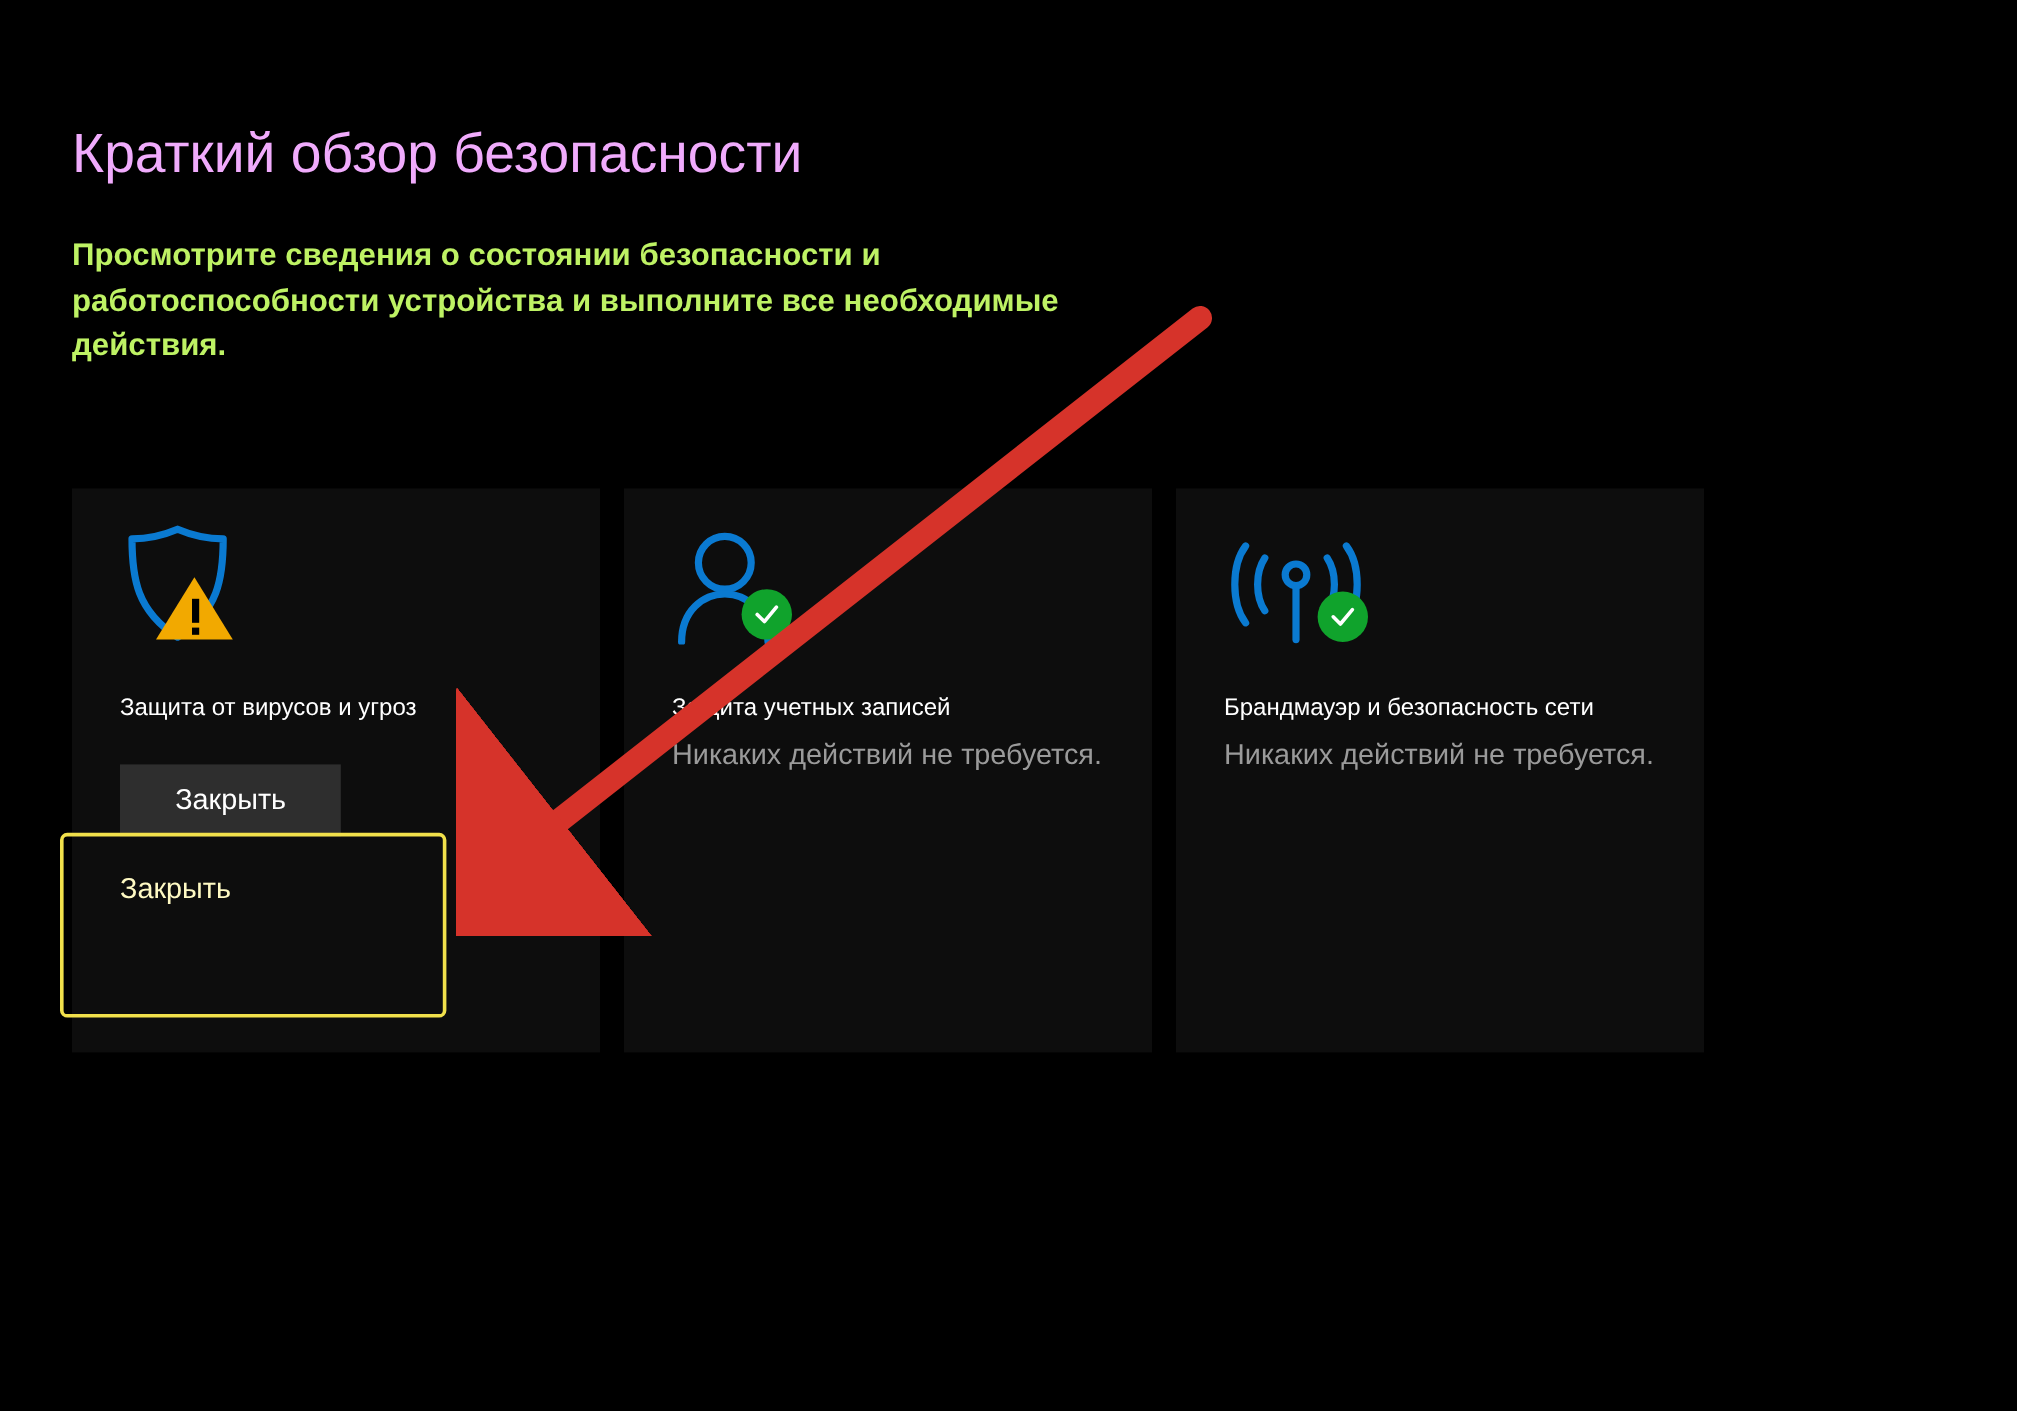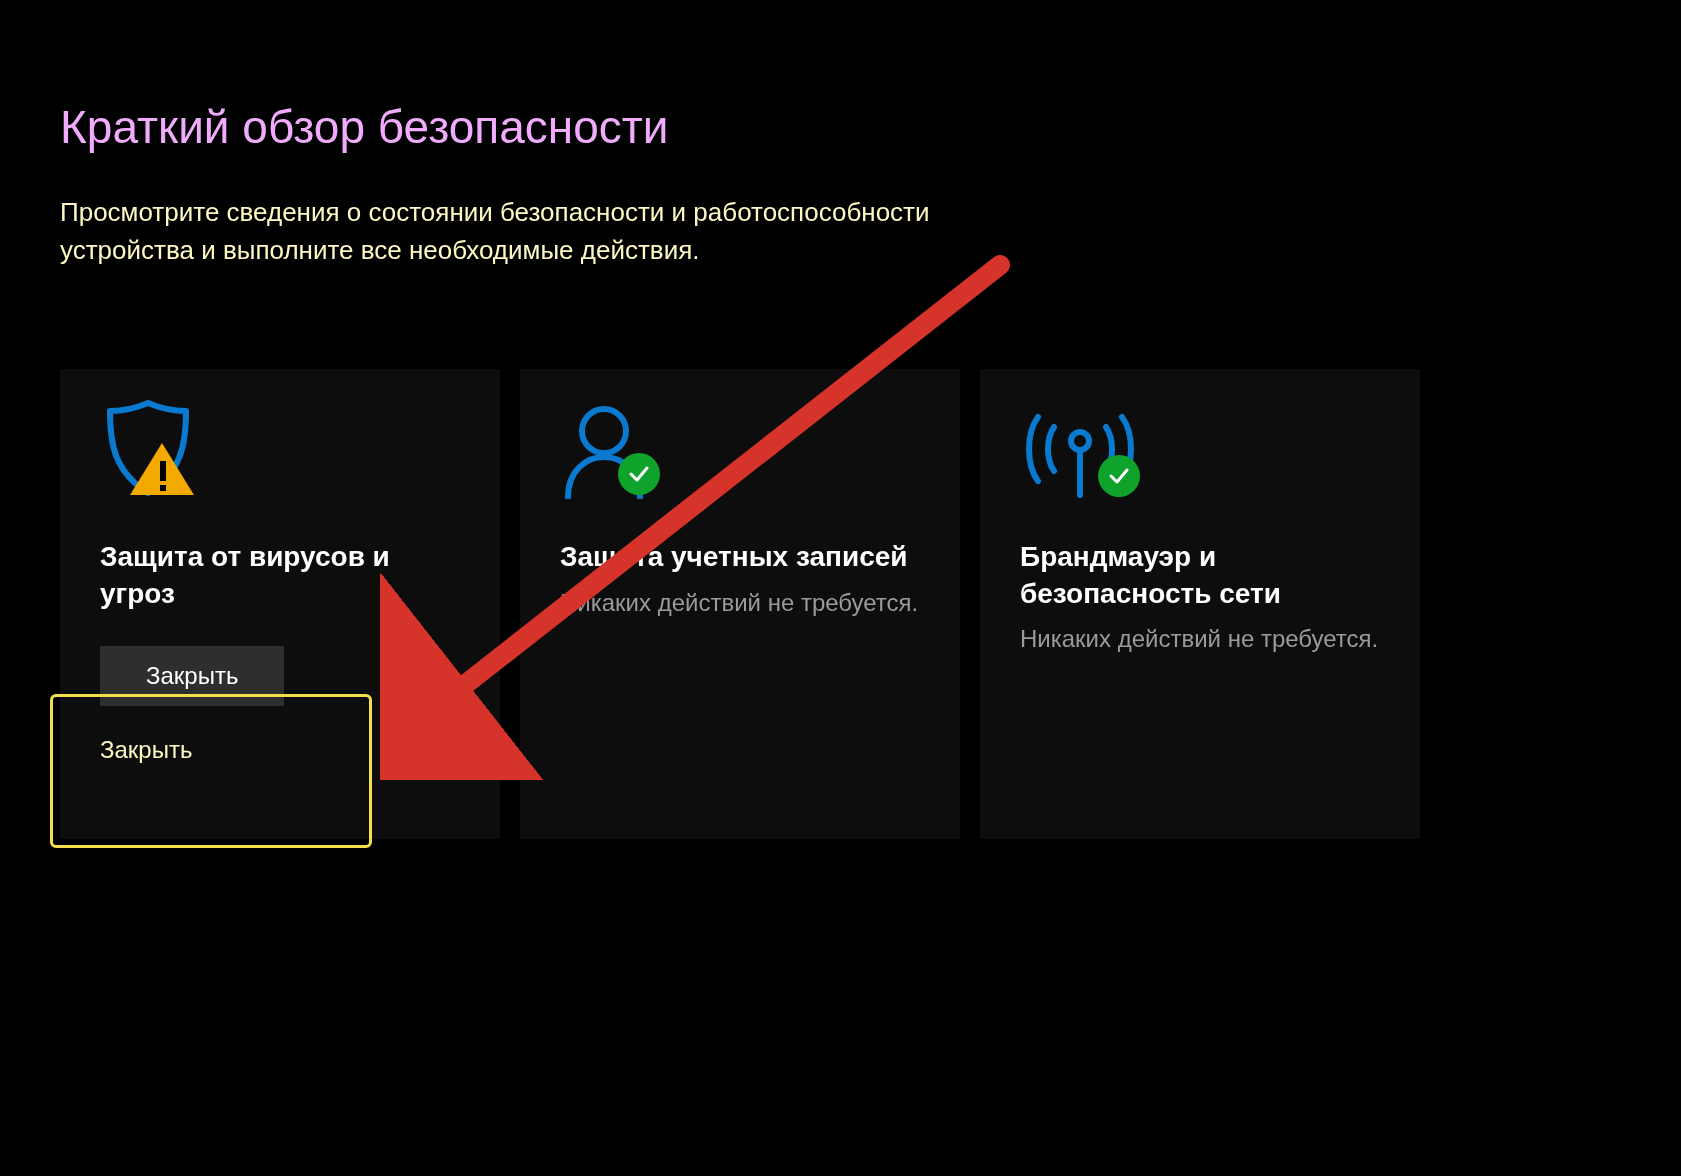--- a/index.html
+++ b/index.html
@@ -13,22 +13,22 @@
     position:relative;
   }
   .page-title{
     font-size:46px;
     font-weight:400;
     margin:0 0 40px 0;
     color:#f0abfc;
   }
   .page-subtitle{
     font-size:26px;
-    font-weight:400;
-    color:#fef9c3;
+    font-weight:700;
+    color:#bef264;
     max-width:900px;
     line-height:1.45;
     margin:0 0 100px 0;
   }
   .cards{
     display:flex;
     gap:20px;
   }
   .card{
     width:440px;
@@ -37,22 +37,22 @@
     padding:30px 40px 30px 40px;
     box-sizing:border-box;
     position:relative;
   }
   .card-icon{
     height:100px;
     margin-bottom:40px;
     position:relative;
   }
   .card-title{
-    font-size:28px;
-    font-weight:700;
+    font-size:20px;
+    font-weight:400;
     color:#fff;
     margin:0 0 10px 0;
     line-height:1.3;
   }
   .card-desc{
     font-size:24px;
     color:#9a9a9a;
     line-height:1.4;
     margin:0;
   }

